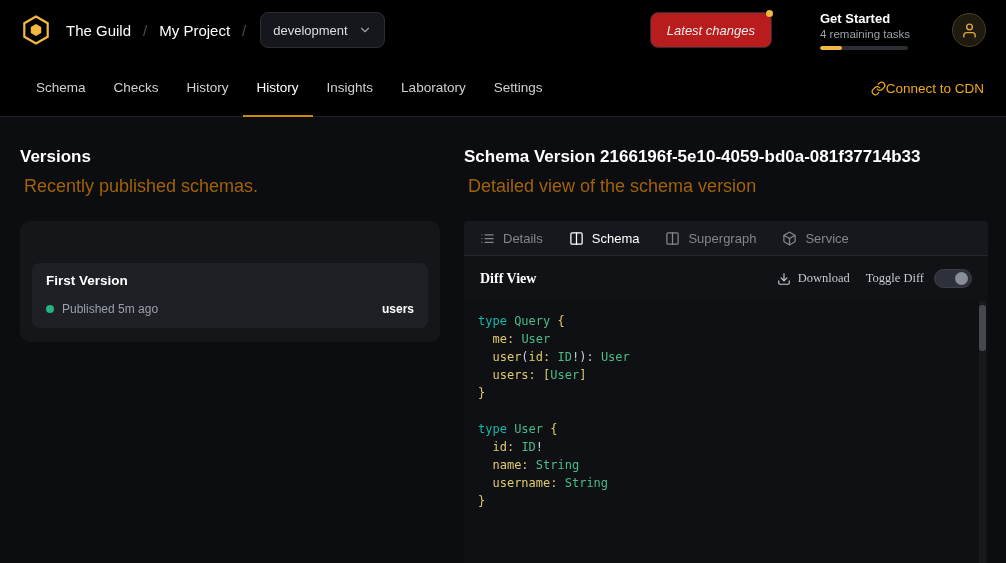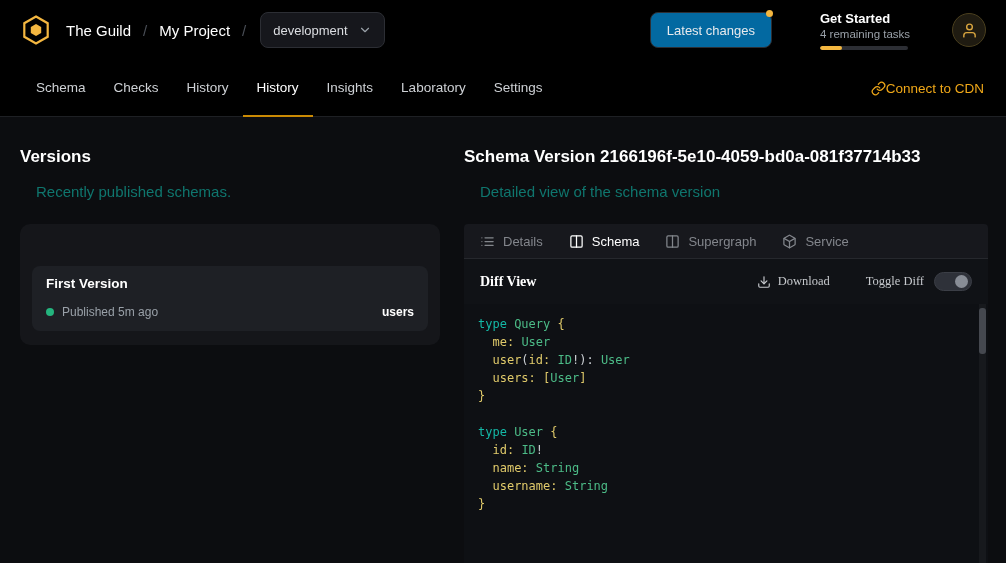--- a/index.html
+++ b/index.html
@@ -25,22 +25,22 @@
   .env-select {
     display: flex; align-items: center; gap: 10px;
     height: 36px; padding: 0 12px; margin-left: 2px;
     background: #16171c; border: 1px solid #2c2e34; border-radius: 8px;
     color: #dcdee2; font-size: 13px; font-family: inherit; cursor: pointer;
   }
   .spacer { flex: 1; }
   .latest-btn {
     position: relative;
     height: 36px; padding: 0 16px;
-    background: #0369a1; border: 1px solid #2c2e34; border-radius: 8px;
-    color: #e8eaed; font-size: 13px; font-family: inherit; cursor: pointer;
+    background: #b91c1c; border: 1px solid #2c2e34; border-radius: 8px;
+    color: #e8eaed; font-size: 13px; font-family: inherit; cursor: pointer; font-style: italic;
   }
   .notif-dot {
     position: absolute; top: -3px; right: -2px;
     width: 7px; height: 7px; border-radius: 50%;
     background: #f4b740;
   }
   .get-started { margin-left: 48px; width: 90px; cursor: pointer; }
   .gs-title { font-size: 13px; font-weight: 600; color: #fff; }
   .gs-sub { font-size: 11.5px; color: #99a0a8; margin-top: 2px; white-space: nowrap; }
   .gs-track { margin-top: 6px; height: 4px; width: 88px; background: #2c2e34; border-radius: 2px; overflow: hidden; }
@@ -67,21 +67,21 @@
   .cdn-link {
     margin-left: auto; display: flex; align-items: center; gap: 0;
     color: #f0a818; font-size: 13.5px; font-weight: 400; cursor: pointer;
   }
 
   
   .content { display: flex; padding: 30px 18px 0 20px; height: 446px; }
   .left-col { width: 420px; flex: none; }
   .right-col { flex: 1; margin-left: 24px; min-width: 0; }
   .section-title { font-size: 17px; font-weight: 600; color: #fff; margin: 0 0 9px; white-space: nowrap; }
-  .section-sub { font-size: 15px; color: #0f766e; margin: 16px; }
+  .section-sub { font-size: 18px; color: #a16207; margin: 4px; }
 
   .versions-card { margin-top: 24px; background: #15161a; border-radius: 10px; padding: 42px 12px 14px; }
   .version-item { background: #1e2025; border-radius: 8px; padding: 10px 14px 12px; cursor: pointer; }
   .vi-name { font-size: 13.5px; font-weight: 600; color: #fff; }
   .vi-author { font-size: 12px; color: #99a0a8; margin-top: 3px; }
   .vi-row { display: flex; align-items: center; margin-top: 14px; }
   .vi-dot { width: 8px; height: 8px; border-radius: 50%; background: #24b47e; margin-right: 8px; flex: none; }
   .vi-status { font-size: 12px; color: #99a0a8; }
   .vi-service { margin-left: auto; font-size: 12px; font-weight: 700; color: #fff; }
 
@@ -90,21 +90,21 @@
     display: flex; align-items: center; gap: 26px;
     height: 35px; padding: 0 16px;
     background: #17181d; border-bottom: 1px solid #26282d; flex: none;
   }
   .ptab { display: flex; align-items: center; gap: 8px; font-size: 13px; color: #83868c; cursor: pointer; }
   .ptab.active { color: #fff; }
   .ptab svg { flex: none; }
 
   .diff-row { height: 45px; display: flex; align-items: center; padding: 0 16px; background: #101216; flex: none; font-family: Liberation Serif, serif; }
   .diff-title { font-size: 14px; font-weight: 700; color: #fff; }
-  .diff-actions { margin-left: auto; display: flex; gap: 36px; }
+  .diff-actions { margin-left: auto; display: flex; gap: 16px; }
   .download-btn { display: flex; align-items: center; gap: 7px; font-size: 12.5px; color: #c6c9cd; cursor: pointer; background: none; border: none; font-family: inherit; padding: 0; }
   .toggle-wrap { display: flex; align-items: center; gap: 10px; font-size: 12.5px; color: #c6c9cd; }
   .switch {
     position: relative; width: 38px; height: 19px; border-radius: 10px;
     background: #2e3139; border: 1px solid #3b3e46; cursor: pointer; flex: none;
   }
   .switch .knob {
     position: absolute; top: 2px; left: 3px;
     width: 13px; height: 13px; border-radius: 50%; background: #888d96;
     transition: left .1s;

